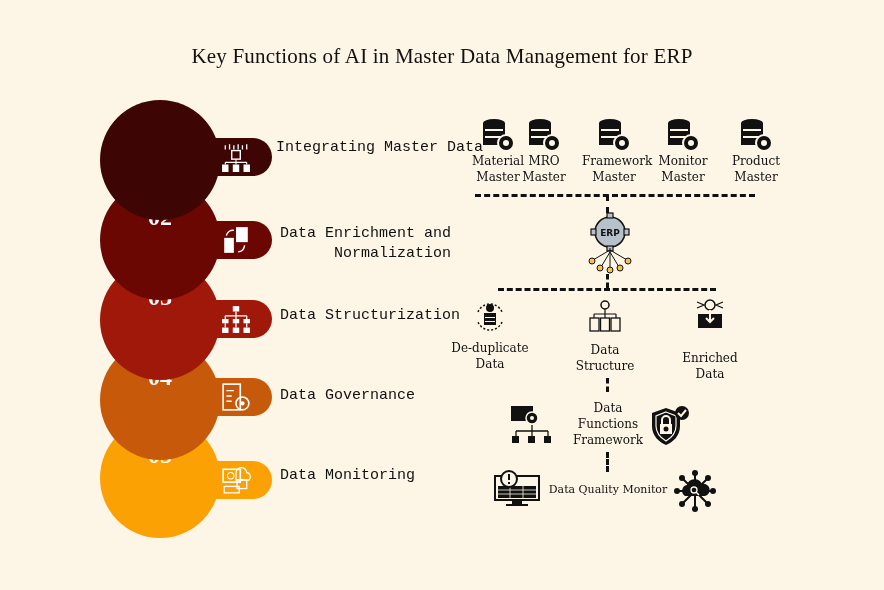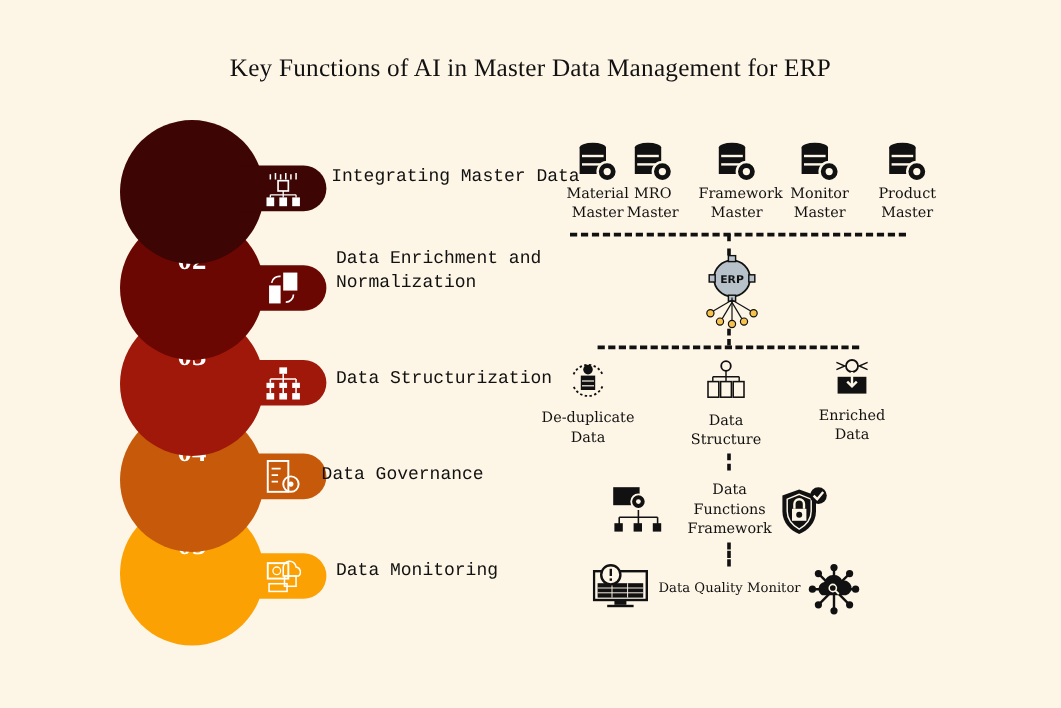--- a/index.html
+++ b/index.html
@@ -45,21 +45,21 @@
       <div class="tab" style="background:#c75a0a;top:38px">
         <svg viewBox="0 0 28 28">
           <rect x="2" y="2" width="16" height="24" fill="none" stroke="#fff" stroke-width="1.5"></rect>
           <path d="M5 8 H12 M5 13 H10 M5 18 H10" stroke="#fff" stroke-width="1.3"></path>
           <circle cx="20" cy="20" r="6" fill="none" stroke="#fff" stroke-width="1.5"></circle>
           <circle cx="20" cy="20" r="2" fill="#fff"></circle>
         </svg>
       </div>
       <div class="num">04</div>
     </div>
-    <div class="label" style="left: 268px; top: 386px;">
+    <div class="label" style="left: 280px; top: 386px;">
       <div>Data Governance</div>
       <div></div>
     </div>
     <div class="step" style="top: 260px;">
       <div class="circle" style="background:#a0180a"></div>
       <div class="tab" style="background:#a0180a;top:40px">
         <svg viewBox="0 0 28 28">
           <rect x="11" y="2" width="6" height="5" fill="#fff"></rect>
           <path d="M14 7 V11 M4 11 H24 M4 11 V14 M14 11 V14 M24 11 V14 M4 18 V22 M14 18 V22 M24 18 V22" stroke="#fff" stroke-width="1.2"></path>
           <g fill="#fff">
@@ -84,21 +84,21 @@
         <svg viewBox="0 0 28 28">
           <g fill="#fff">
             <rect x="3" y="12" width="9" height="14"></rect>
             <rect x="14" y="2" width="11" height="14"></rect>
           </g>
           <path d="M5 10 A6 6 0 0 1 12 5 M22 19 A6 6 0 0 1 16 25" stroke="#fff" stroke-width="1.3" fill="none"></path>
         </svg>
       </div>
       <div class="num">02</div>
     </div>
-    <div class="label" style="left: 280px; top: 206px;">
+    <div class="label" style="left: 280px; top: 224px; text-align: right;">
       <div>Data Enrichment and</div>
       <div>Normalization</div>
     </div>
     <div class="step" style="top: 100px;">
       <div class="circle" style="background:#3d0503"></div>
       <div class="tab" style="background:#3d0503;top:38px">
         <svg viewBox="0 0 28 28">
           <path d="M4 3 V7 M8 2 V7 M12 3 V7 M16 2 V7 M20 3 V7 M24 2 V7" stroke="#fff" stroke-width="1.2"></path>
           <rect x="10" y="8" width="8" height="8" fill="none" stroke="#fff" stroke-width="1.3"></rect>
           <path d="M14 16 V19 M4 19 H24 M4 19 V21 M14 19 V21 M24 19 V21" stroke="#fff" stroke-width="1"></path>
@@ -238,21 +238,21 @@
   <div style="margin-top:8px">Data</div>
   <div>Structure</div>
 </div>
 <div class="node" style="left:672px;top:298px;width:76px;">
   <svg class="icon" width="34" height="34" viewBox="0 0 34 34">
       <circle cx="17" cy="7" r="5" fill="none" stroke="#111" stroke-width="1.5"></circle>
       <path d="M4 4 L11 7 L4 10 M30 4 L23 7 L30 10" stroke="#111" stroke-width="1.2" fill="none"></path>
       <rect x="5" y="16" width="24" height="14" fill="#111"></rect>
       <path d="M17 12 V24 M13 20 L17 24 L21 20" stroke="#fdf5e6" stroke-width="2" fill="none"></path>
     </svg>
-  <div style="margin-top:6px">Enriched</div>
+  <div style="margin-top:18px">Enriched</div>
   <div>Data</div>
 </div>
 
 <div class="dash-v" style="left:606px;top:378px;height:14px;"></div>
 
 <svg style="position:absolute;left:510px;top:405px;" width="42" height="40" viewBox="0 0 42 40">
     <rect x="1" y="1" width="22" height="15" fill="#111"></rect>
     <circle cx="22" cy="13" r="6" fill="#111" stroke="#fdf5e6" stroke-width="1.5"></circle>
     <circle cx="22" cy="13" r="2" fill="#fdf5e6"></circle>
     <path d="M22 20 V26 M6 26 H38 M6 26 V32 M22 26 V32 M38 26 V32" stroke="#111" stroke-width="1.3" fill="none"></path>

